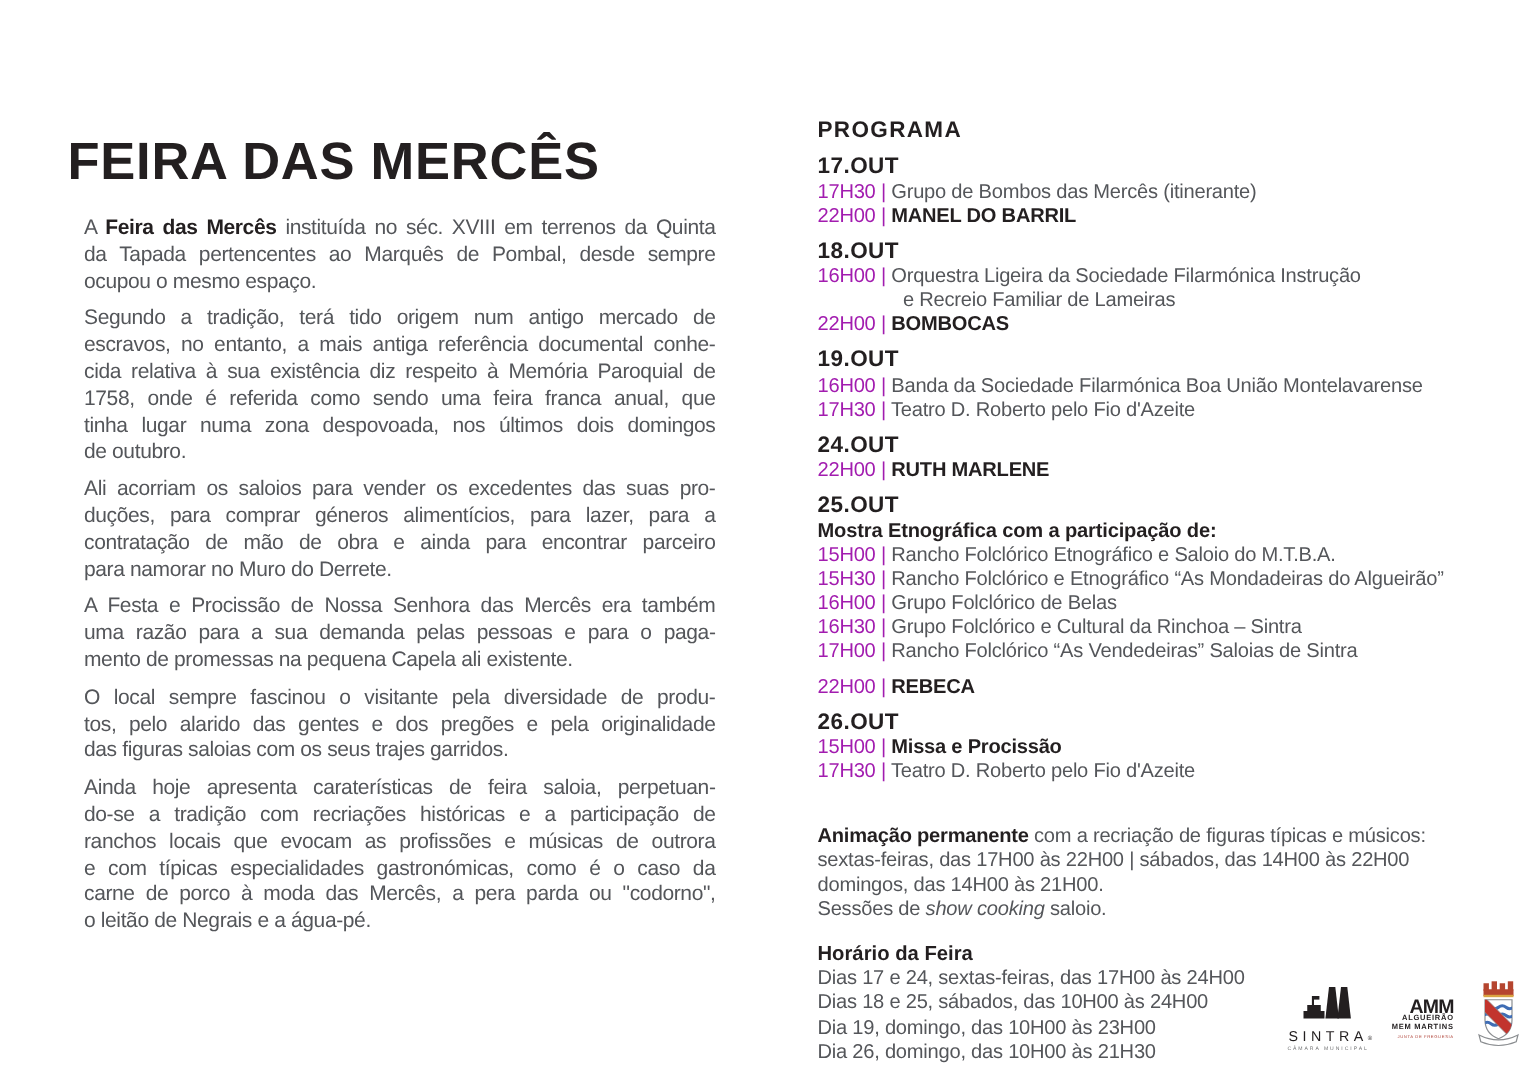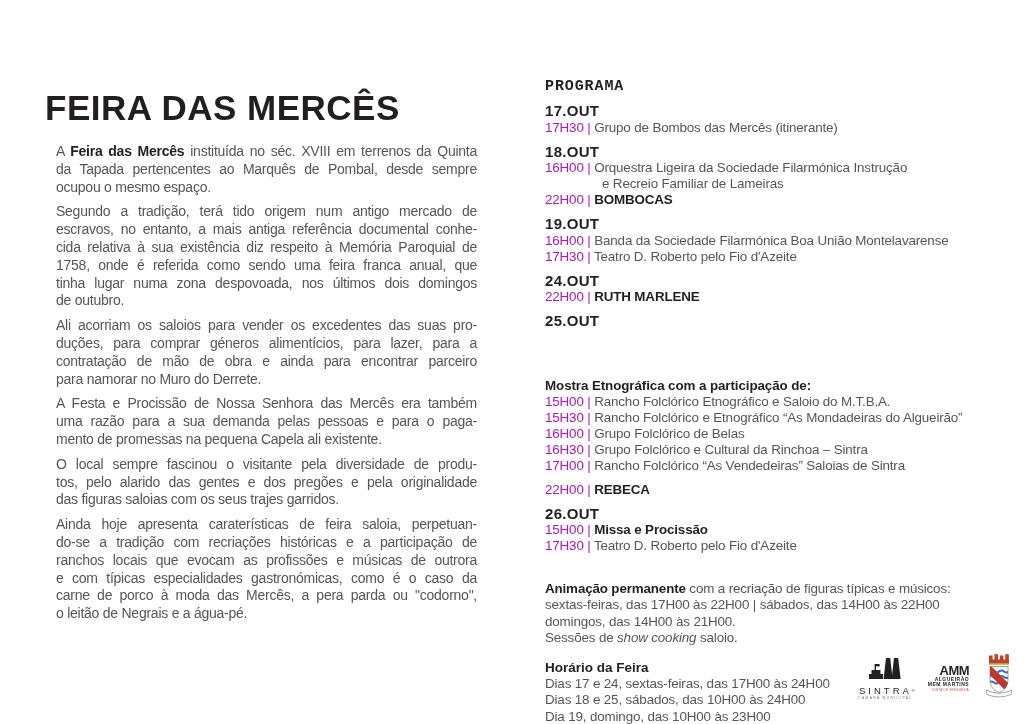--- a/index.html
+++ b/index.html
@@ -12,24 +12,24 @@
          margin:0 0 15px 0;white-space:nowrap;}
   .para{margin:0 0 7px 0;color:#54565a;font-size:14px;line-height:17.8px;letter-spacing:-0.25px;}
   .tline{white-space:nowrap;margin-left:11px;}
   .jl{text-align:justify;text-align-last:justify;-moz-text-align-last:justify;}
   .b{font-weight:700;color:#231f20;}
   .i{font-style:italic;}
 
   
   .right-col{position:absolute;left:545px;top:78px;width:470px;}
   .program-heading{font-size:15px;font-weight:700;color:#231f20;letter-spacing:0.9px;
-                   margin:0 0 8px 0;font-family:Liberation Mono, monospace;}
+                   margin:0 0 8px 0;}
   .day{margin-bottom:8px;}
   .date{font-size:15px;font-weight:700;color:#231f20;letter-spacing:0.3px;line-height:16.5px;}
-  .note{font-size:13.4px;font-weight:700;color:#231f20;line-height:16px;white-space:nowrap;letter-spacing:-0.1px;margin-top:48px;}
+  .note{font-size:13.4px;font-weight:700;color:#231f20;line-height:16px;white-space:nowrap;letter-spacing:-0.1px;}
   .ev{font-size:13.4px;color:#54565a;line-height:16px;white-space:nowrap;letter-spacing:-0.15px;}
   .ev .time,.ev .sep{color:#a21caf;}
   .ev .name.b{font-weight:700;color:#231f20;}
   .ev.cont{padding-left:57px;}
   .ev.gap{margin-top:8px;}
 
   .animation-block{margin-top:27px;font-size:13.4px;color:#54565a;line-height:16.3px;letter-spacing:-0.15px;}
   .aline{white-space:nowrap;}
   .schedule{margin-top:13px;}
   .schedule-heading{font-size:13.5px;font-weight:700;color:#231f20;line-height:17px;}
@@ -93,20 +93,21 @@
         </div>
       </div>
   </div>
 
   <div class="right-col">
     <div class="program-heading">PROGRAMA</div>
     <div>
         <div class="day">
           <div class="date">17.OUT</div>
           <div class="ev"><span class="time">17H30</span><span class="sep"> | </span><span class="name">Grupo de Bombos das Mercês (itinerante)</span></div>
+          <div class="ev"><span class="time">22H00</span><span class="sep"> | </span><span class="name b">MANEL DO BARRIL</span></div>
         </div>
         <div class="day">
           <div class="date">18.OUT</div>
           <div class="ev"><span class="time">16H00</span><span class="sep"> | </span><span class="name">Orquestra Ligeira da Sociedade Filarmónica Instrução</span></div>
           <div class="ev cont">e Recreio Familiar de Lameiras</div>
           <div class="ev"><span class="time">22H00</span><span class="sep"> | </span><span class="name b">BOMBOCAS</span></div>
         </div>
         <div class="day">
           <div class="date">19.OUT</div>
           <div class="ev"><span class="time">16H00</span><span class="sep"> | </span><span class="name">Banda da Sociedade Filarmónica Boa União Montelavarense</span></div>

